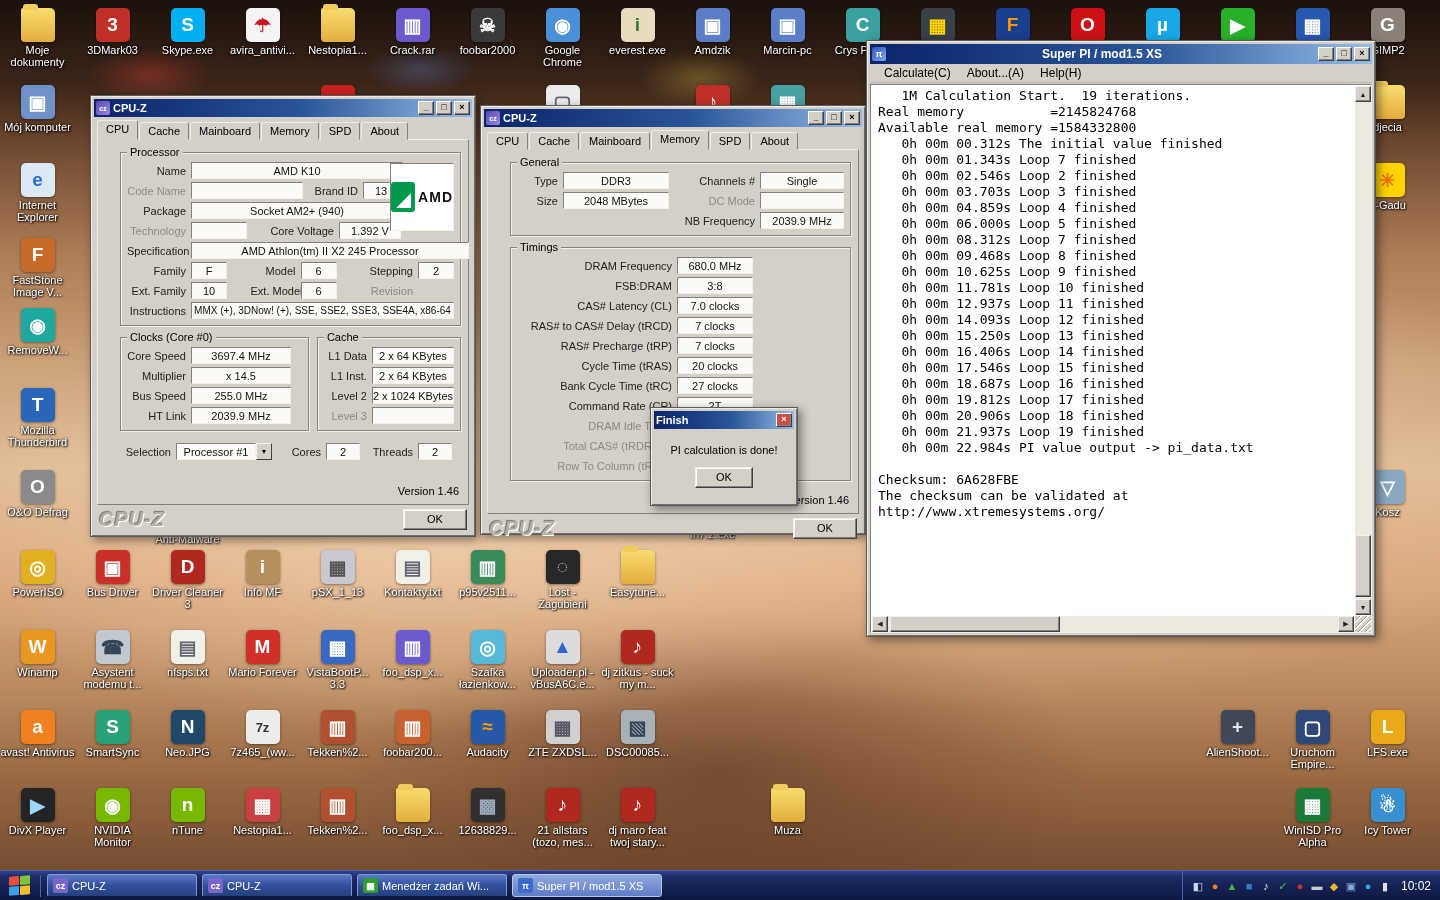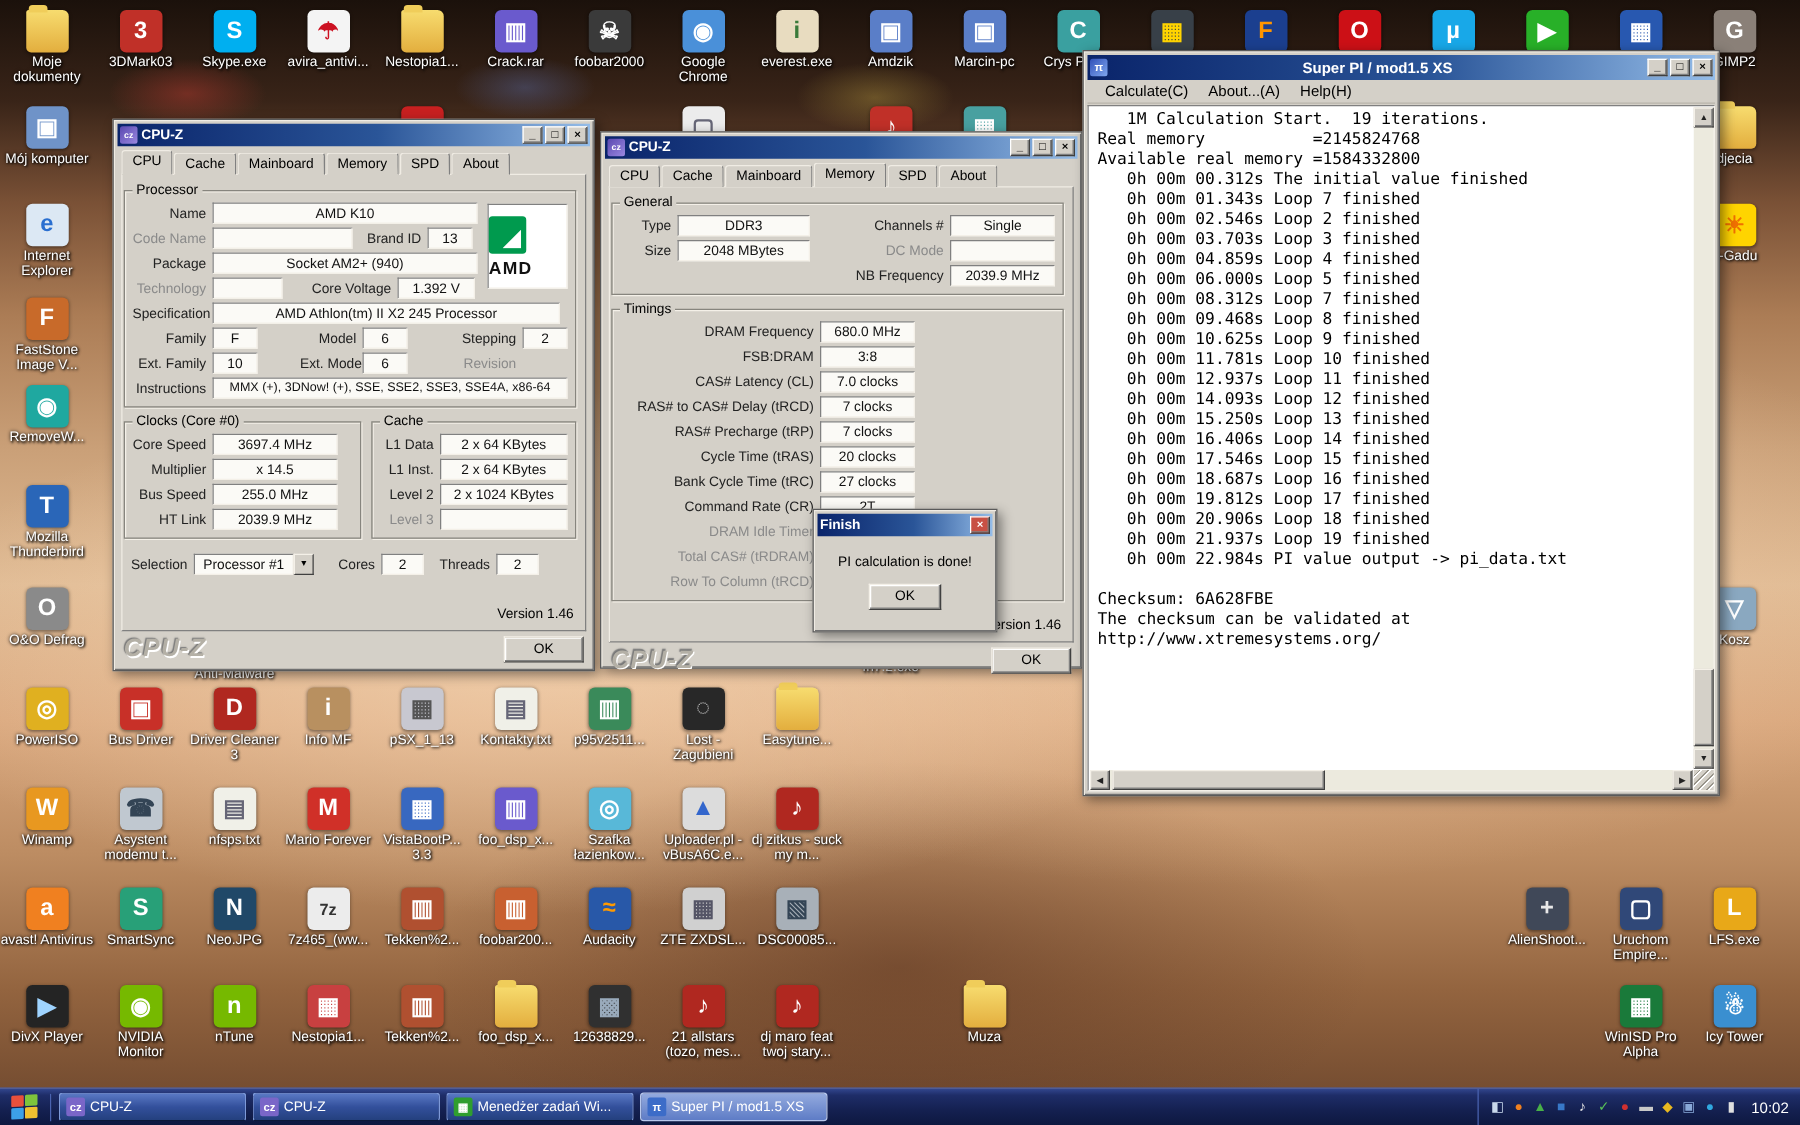--- a/index.html
+++ b/index.html
@@ -35,42 +35,42 @@
 .tbtn{width:16px;height:14px;background:#d4d0c8;border:1px solid;border-color:#fff #404040 #404040 #fff;
  box-shadow:inset -1px -1px 0 #808080;color:#000;font-size:9px;line-height:11px;text-align:center;font-weight:bold;cursor:default}
 .tbtn.red{background:#c85044;color:#fff}
 
 
 .tabbar{display:flex;flex:none;padding:3px 3px 0 3px;position:relative;z-index:2}
 .tab{height:18px;line-height:17px;padding:0 8px;background:#d4d0c8;border:1px solid;border-color:#f0ece4 #808080 #d4d0c8 #f0ece4;
  border-radius:3px 3px 0 0;margin-right:1px;position:relative;top:2px;font-size:11px}
 .tab[data-active="true"]{top:0;height:20px;z-index:3}
 .tabpanel{position:relative;margin:-1px 3px 0 3px;flex:1;display:flex;flex-direction:column;
- border:1px solid;border-color:#f0ece4 #808080 #808080 #f0ece4;background:#d4d0c8;padding:12px 7px 4px 1px}
+ border:1px solid;border-color:#f0ece4 #808080 #808080 #f0ece4;background:#d4d0c8;padding:12px 7px 4px 22px}
 
 
 .group{position:relative;border:1px solid #87857e;box-shadow:inset 1px 1px 0 #f4f0e8,1px 1px 0 #f4f0e8;padding:9px 6px 3px 6px;margin-bottom:11px}
 .legend{position:absolute;top:-7px;left:6px;background:#d4d0c8;padding:0 3px;font-size:11px}
 .prow{display:flex;align-items:center;margin-bottom:3px;height:17px}
 .flabel{font-size:11px;color:#222;text-align:right;padding-right:5px;flex:none;white-space:nowrap}
 .dimtxt{color:#8a8a8a}
 .fbox{height:17px;border:1px solid;border-color:#808080 #f4f0e8 #f4f0e8 #808080;background:#fbfaf6;font-size:11px;color:#111;
  display:flex;align-items:center;justify-content:center;white-space:nowrap;overflow:hidden;flex:none}
 .fbox.small{font-size:10px}
 .sp{flex:1}
 .trow[data-dim="true"] .flabel{color:#8a8a8a}
 .trow[data-dim="true"] .fbox{visibility:hidden}
 .combo{display:flex;flex:none}
 .dropbtn{width:16px;height:17px;background:#d4d0c8;border:1px solid;border-color:#f4f0e8 #404040 #404040 #f4f0e8;
  font-size:7px;line-height:15px;text-align:center;flex:none}
 .grouprow{display:flex;gap:8px}
 .grouprow .group{margin-bottom:8px}
 
 .amdlogo{position:absolute;top:10px;right:6px;width:64px;height:68px;background:#fff;border:1px solid;
- border-color:#808080 #f4f0e8 #f4f0e8 #808080;display:flex;flex-direction:column;align-items:flex-start;justify-content:center;gap:3px}
+ border-color:#808080 #f4f0e8 #f4f0e8 #808080;display:flex;flex-direction:row;align-items:center;justify-content:center;gap:3px}
 .amdsq{width:30px;height:30px;background:#009a4e;border-radius:3px;position:relative}
 .amdsq::after{content:"";position:absolute;right:4px;bottom:4px;width:15px;height:15px;background:#fff;clip-path:polygon(0 100%,100% 0,100% 100%)}
 .amdtxt{font-weight:bold;font-size:14px;letter-spacing:1px;color:#111}
 
 .version{margin-top:auto;text-align:right;font-size:11px;padding:2px 2px 3px 0}
 .bottomstrip{flex:none;height:28px;display:flex;align-items:center;justify-content:space-between;padding:2px 5px}
 .cpuzlogo{font-size:20px;font-weight:bold;font-style:italic;color:#b4b0a6;letter-spacing:1px;text-shadow:1px 1px 0 #fff,-1px -1px 1px #777}
 .btn{min-width:64px;height:21px;background:#d4d0c8;border:1px solid;border-color:#f4f0e8 #404040 #404040 #f4f0e8;
  box-shadow:inset -1px -1px 0 #808080,inset 1px 1px 0 #fff;font-size:11px;font-family:inherit;color:#000;cursor:default}
 

